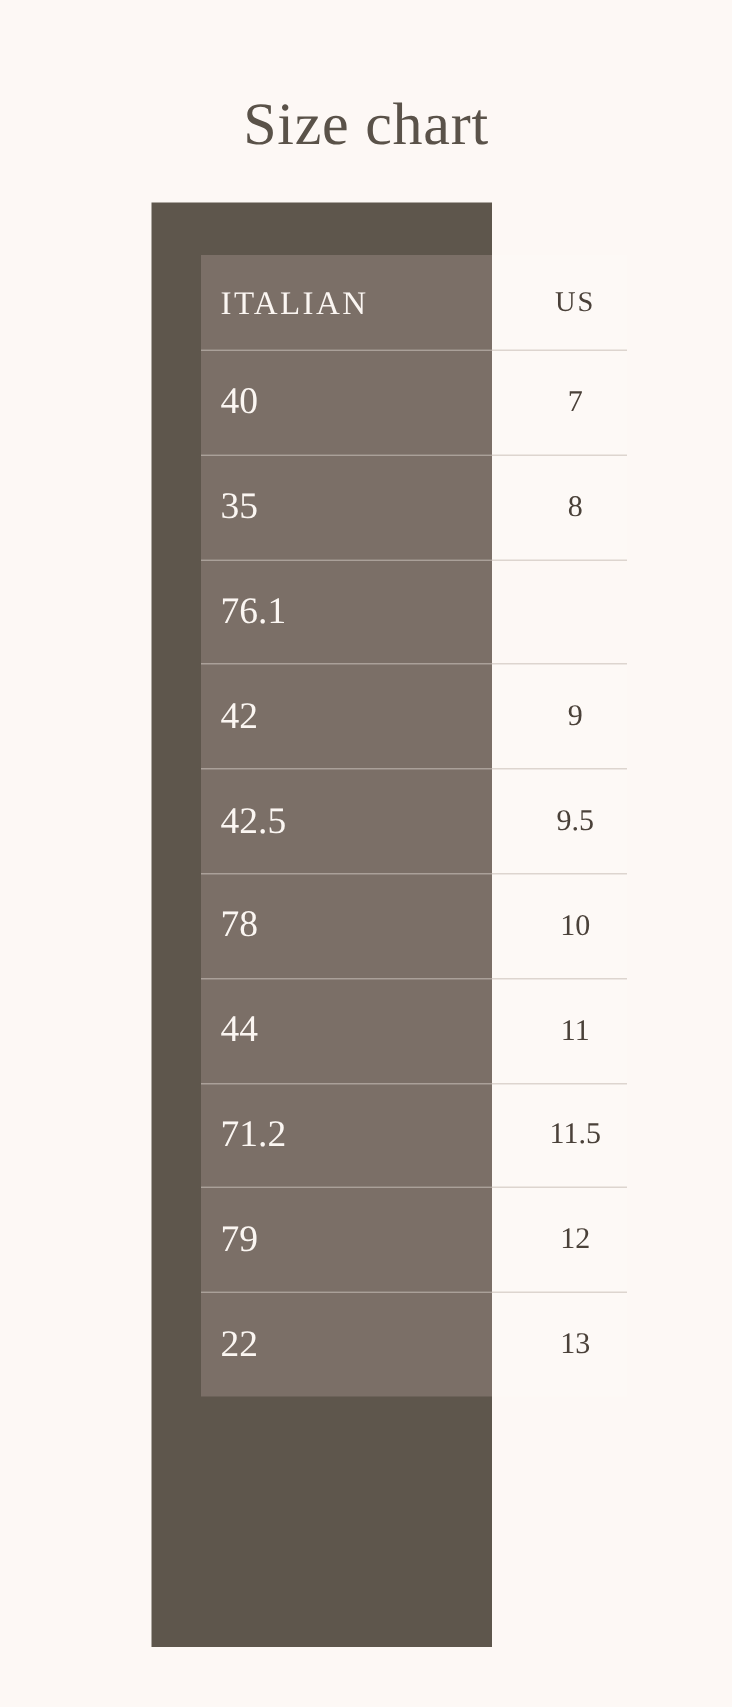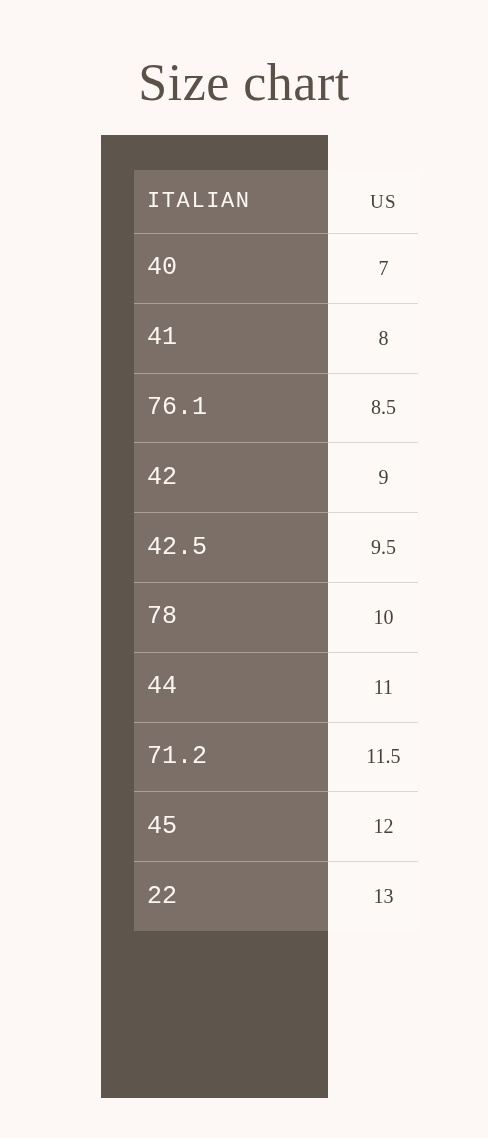--- a/index.html
+++ b/index.html
@@ -22,21 +22,21 @@
     background: #fdf8f5;
   }
 
   
   #title {
     position: absolute;
     left: 0;
     top: 47px;
     width: 488px;
     text-align: center;
-    font-size: 52px;
+    font-size: 40px;
     line-height: 72px;
     color: #5a5249;
     letter-spacing: 0.5px;
     white-space: pre;
   }
 
   
   #frame {
     position: absolute;
     left: 101px;
@@ -64,21 +64,20 @@
   .cell-it {
     width: 194px;
     box-sizing: border-box;
     background: #7b6f67;
     color: #fbf6f2;
     display: flex;
     align-items: center;
     padding-left: 13px;
     font-size: 25px;
     line-height: 1;
-    font-family: Liberation Mono, monospace;
   }
 
   .cell-us {
     width: 90px;
     box-sizing: border-box;
     background: #fdf9f6;
     color: #4a4139;
     display: flex;
     align-items: center;
     justify-content: center;
@@ -146,27 +145,26 @@
       <div class="cell-us">US</div>
     </div>
 
     <div class="row data-row">
       <div class="cell-it">40</div>
       <div class="cell-us">7</div>
     </div>
 
 
     <div class="row data-row">
-      <div class="cell-it">41</div>
+      <div class="cell-it">35</div>
       <div class="cell-us">8</div>
     </div>
 
     <div class="row data-row">
       <div class="cell-it">76.1</div>
-      <div class="cell-us">8.5</div>
     </div>
 
     <div class="row data-row">
       <div class="cell-it">42</div>
       <div class="cell-us">9</div>
     </div>
 
     <div class="row data-row">
       <div class="cell-it">42.5</div>
       <div class="cell-us">9.5</div>
@@ -182,21 +180,21 @@
       <div class="cell-it">44</div>
       <div class="cell-us">11</div>
     </div>
 
     <div class="row data-row">
       <div class="cell-it">71.2</div>
       <div class="cell-us">11.5</div>
     </div>
 
     <div class="row data-row">
-      <div class="cell-it">45</div>
+      <div class="cell-it">79</div>
       <div class="cell-us">12</div>
     </div>
 
     <div class="row data-row">
       <div class="cell-it">22</div>
       <div class="cell-us">13</div>
     </div>
 
   </div>
 </div>

